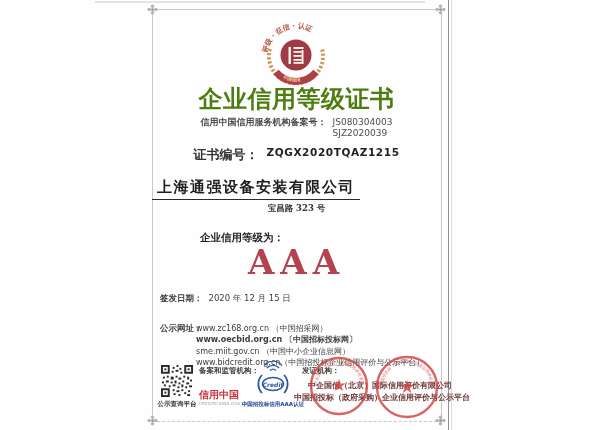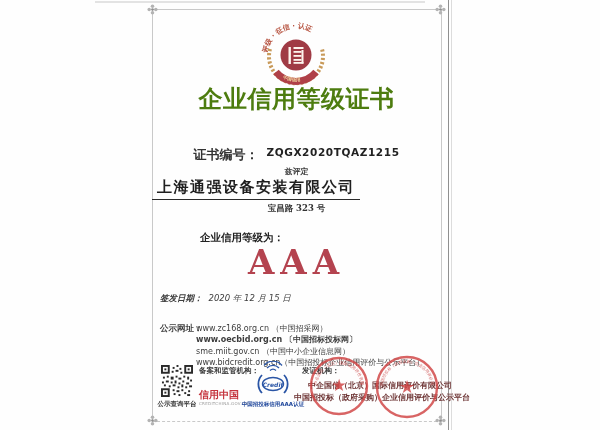--- a/index.html
+++ b/index.html
@@ -33,21 +33,21 @@
   #company-wrap{left:152px;top:177px;width:289px;}
   #company{display:inline-block;font-family:"DejaVu Serif","Liberation Serif",serif;font-size:15px;
            font-weight:bold;color:#1f1f1f;letter-spacing:1.5px;border-bottom:1.5px solid #2a2a2a;padding:0 5px 2px;}
   #address{left:152px;top:203px;width:289px;text-align:center;font-family:"DejaVu Serif",serif;
            font-size:8.5px;font-weight:bold;color:#333;}
   #rating-label{left:200px;top:231px;font-size:10.5px;font-weight:bold;color:#222;}
   #rating{left:152px;top:242px;width:289px;text-align:center;font-family:"DejaVu Serif","Liberation Serif",serif;
           font-size:34px;font-weight:bold;color:#b4434f;letter-spacing:6px;}
 
   
-  .dl{font-size:8.5px;color:#3d3d3d;white-space:nowrap;font-style:italic;}
+  .dl{font-size:8.5px;color:#3d3d3d;white-space:nowrap;}
   .dl b{font-weight:bold;margin-right:6px;}
   #issue-line{left:160px;top:293px;} #valid-line{left:160px;top:308px;}
   #sites-label{left:160px;top:323px;font-size:8.5px;font-weight:bold;}
   .site{left:196px;font-size:8px;color:#3d3d3d;white-space:nowrap;}
   #site-0{top:323px;} #site-1{top:334px;font-weight:bold;} #site-2{top:345.5px;} #site-3{top:357px;}
 
   
   #qr{left:161px;top:365px;width:32px;height:32px;}
   #qr-caption{left:148px;top:400px;width:58px;text-align:center;font-size:6.5px;font-weight:bold;color:#333;}
   #regulator-label{left:199px;top:366px;font-size:7.5px;font-weight:bold;color:#3d3d3d;}
@@ -125,27 +125,33 @@
       <rect x="37.5" y="47" width="10" height="1.8"></rect>
     </g>
     <path id="seal-banner" d="M 20 57 A 26 26 0 0 0 60 57" fill="none" stroke="#b04048" stroke-width="7"></path>
     <text font-size="4.6" fill="#f2d9a0" font-weight="bold">
       <textPath href="#seal-banner" startOffset="9">中国信用</textPath>
     </text>
   </svg>
 
   <div class="abs" id="title">企业信用等级证书</div>
 
+  <div class="abs" id="reg-row">
+    <span id="reg-label">信用中国信用服务机构备案号：</span>
+    <span>
+      <div class="reg-val">JS080304003</div>
+      <div class="reg-val">SJZ2020039</div>
+    </span>
+  </div>
 
   <div class="abs" id="cert-row">
     <span id="cert-label">证书编号：</span>
     <span id="cert-value">ZQGX2020TQAZ1215</span>
   </div>
 
-  <div class="abs" id="intro">兹评定</div>
   <div class="abs" id="company-wrap">
     <span id="company">上海通强设备安装有限公司</span>
   </div>
   <div class="abs" id="address">宝昌路 323 号</div>
   <div class="abs" id="rating-label">企业信用等级为：</div>
   <div class="abs" id="rating">AAA</div>
 
   <div class="abs dl" id="issue-line">
     <b>签发日期：</b><span>2020 年 12 月 15 日</span>
   </div>

